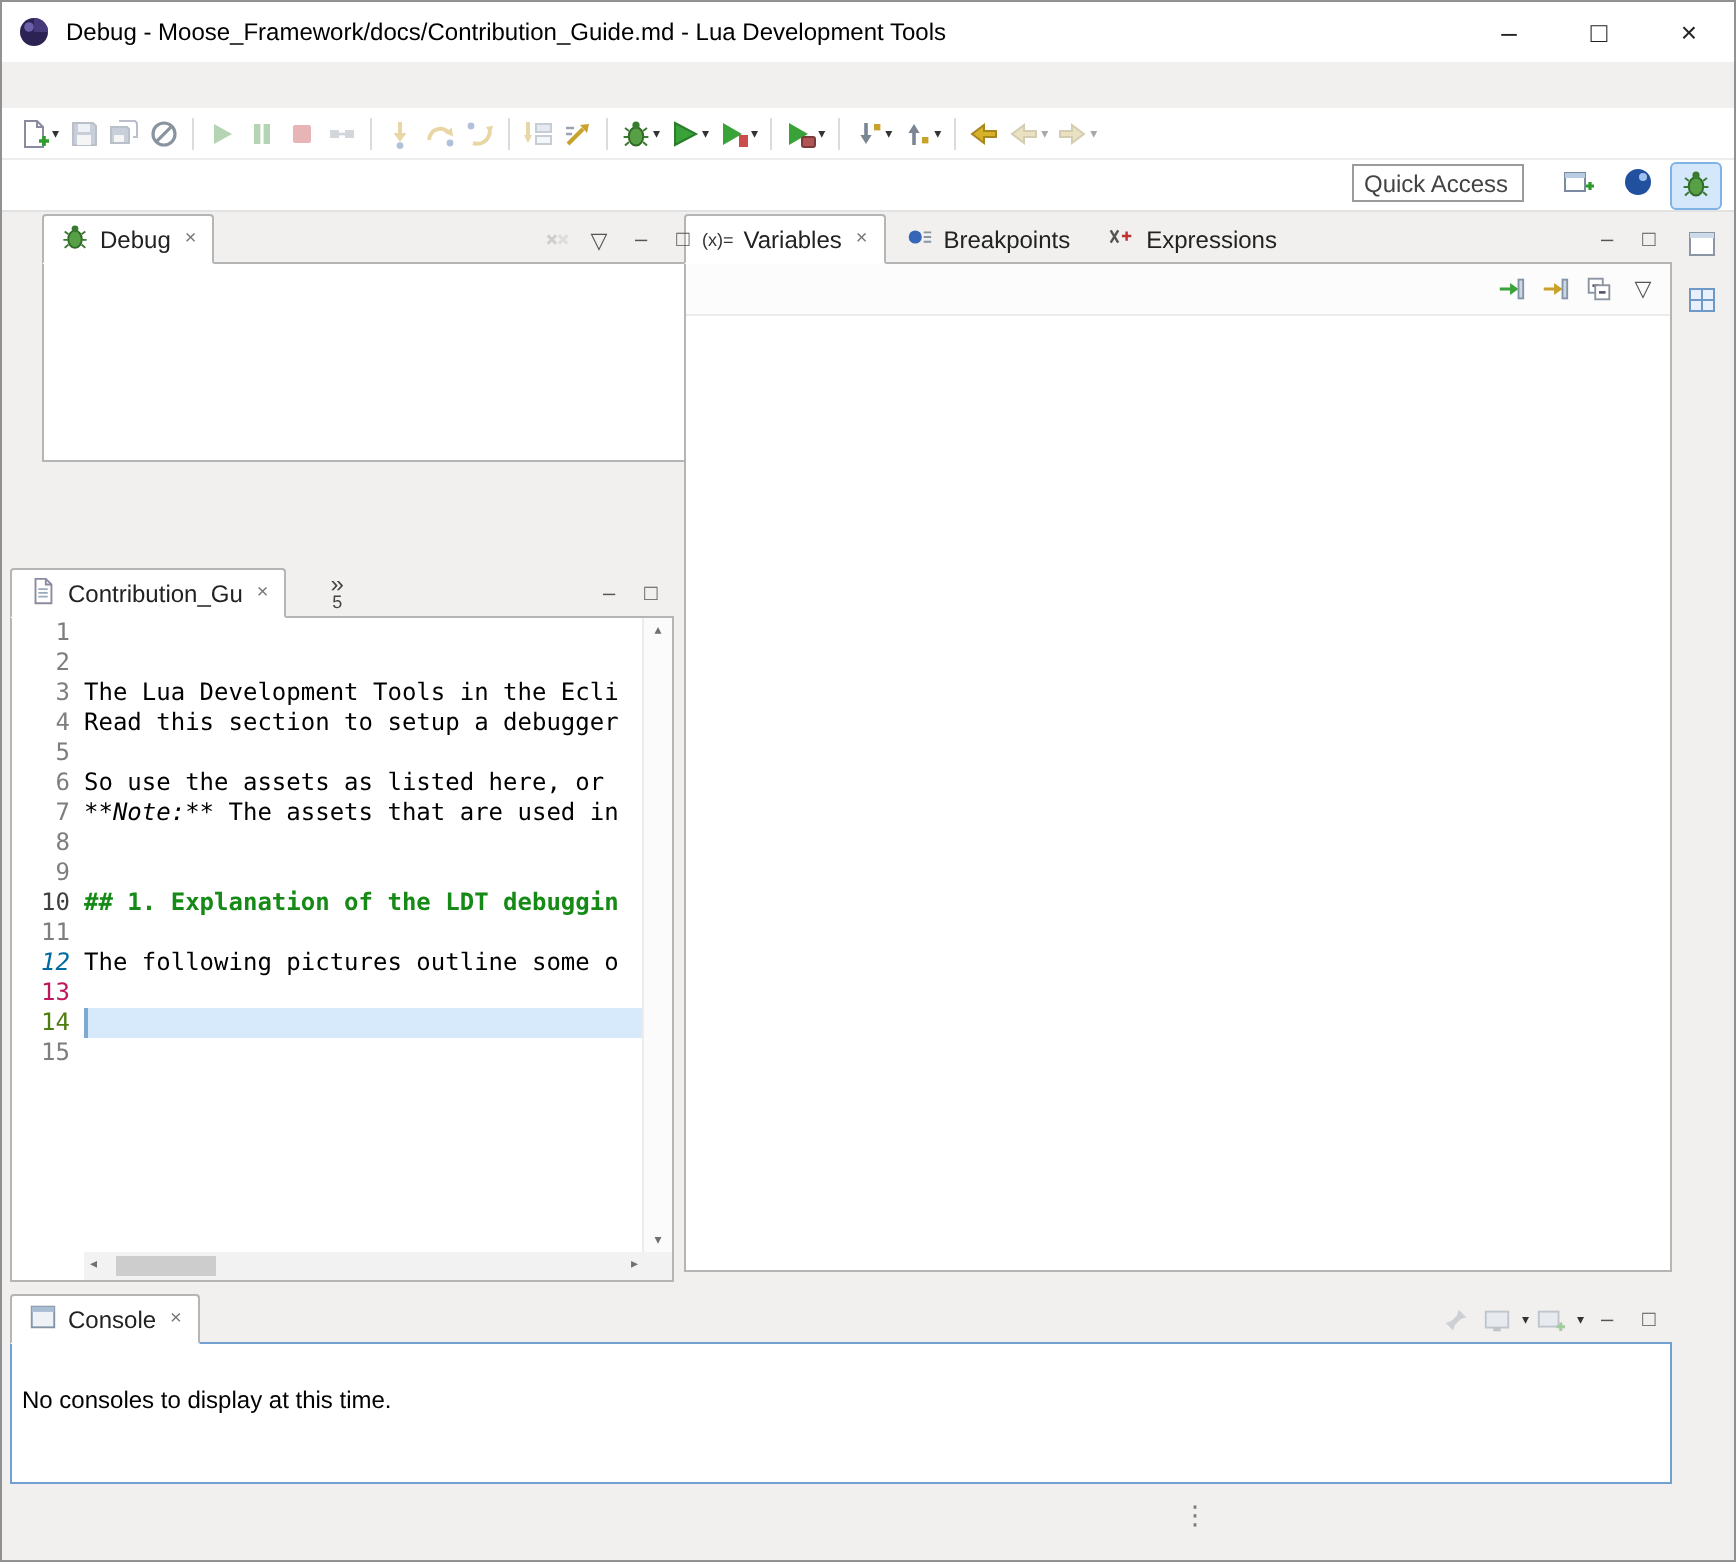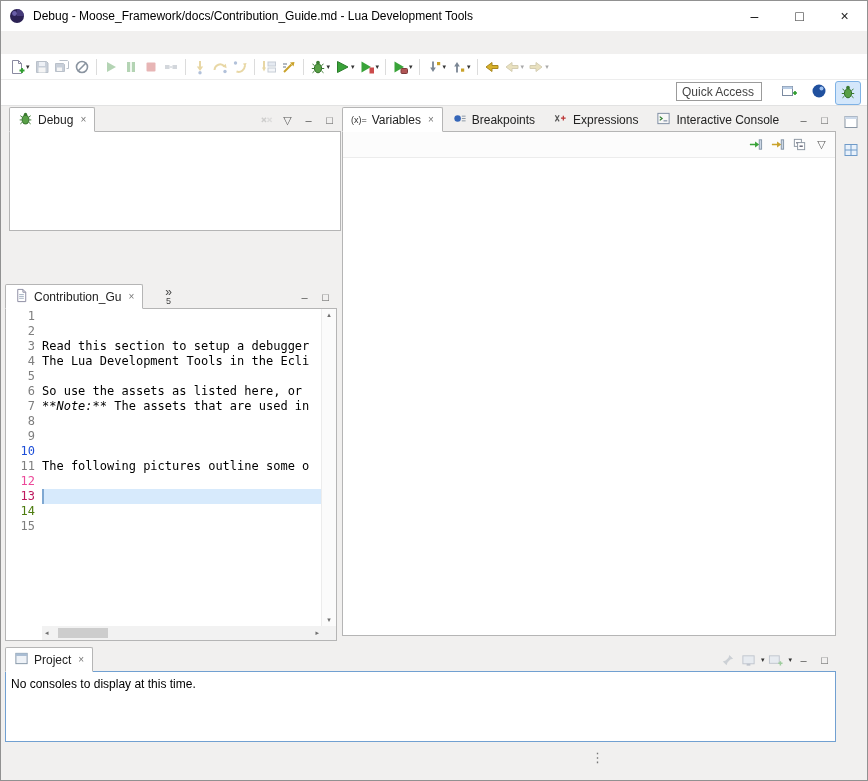--- a/index.html
+++ b/index.html
@@ -41,21 +41,21 @@
   .tab{display:inline-flex;align-items:center;gap:5px;height:23px;padding:0 8px;color:#222;border:1px solid transparent;margin-bottom:-1px;position:relative;z-index:2;white-space:nowrap;}
   .tab.active{background:#fff;border:1px solid #b5b5b5;border-bottom:1px solid #fff;border-radius:2px 2px 0 0;}
   .tab svg{width:15px;height:15px;}
   .tab .close{color:#777;font-size:10px;margin-left:2px;}
   .tab-badge{font-size:9px;color:#333;}
   .vtb{position:absolute;right:2px;top:4px;display:flex;align-items:center;gap:2px;z-index:3;}
   .vt-btn{width:19px;height:18px;display:flex;align-items:center;justify-content:center;color:#555;font-size:11px;}
   .vt-btn svg{width:15px;height:15px;}
   .body{position:absolute;left:0;right:0;top:24px;bottom:0;background:#fff;border:1px solid #b5b5b5;box-sizing:border-box;}
 
-  #debug-view{left:8px;top:106px;width:332px;height:124px;}
+  #debug-view{left:20px;top:106px;width:332px;height:124px;}
   #vars-view{left:341px;top:106px;width:494px;height:529px;}
   #editor-view{left:4px;top:283px;width:332px;height:357px;}
   #console-view{left:4px;top:646px;width:831px;height:99px;}
 
   
   .vars-toolbar{position:absolute;left:0;right:0;top:0;height:25px;border-bottom:1px solid #ececec;display:flex;justify-content:flex-end;align-items:center;padding-right:4px;gap:3px;background:#fcfcfc;}
 
   
   .gutter{position:absolute;left:0;top:0;bottom:14px;width:36px;background:#fff;}
   .lnum{height:15px;line-height:15px;text-align:right;padding-right:7px;color:#7e7e7e;font-family:"DejaVu Sans Mono",monospace;font-size:12px;}
@@ -66,21 +66,21 @@
   .vscroll .sa{position:absolute;left:0;right:0;text-align:center;font-size:7px;color:#707070;}
   .hscroll{position:absolute;left:36px;right:14px;bottom:0;height:14px;background:#f2f2f2;}
   .hscroll .sa{position:absolute;top:0;line-height:14px;font-size:7px;color:#707070;}
   .hthumb{position:absolute;left:16px;top:2px;width:50px;height:10px;background:#cdcdcd;}
   .scorner{position:absolute;right:0;bottom:0;width:14px;height:14px;background:#f2f2f2;}
   .tab-overflow{display:inline-flex;flex-direction:column;align-items:center;line-height:9px;margin-left:22px;color:#444;padding-bottom:2px;}
   .tab-overflow .chev{font-size:12px;}
   .tab-overflow .cnt{font-size:9px;}
 
   
-  #console-body{border:1px solid #71a0d1;bottom:4px;padding:5px 5px;box-sizing:border-box;}
+  #console-body{border:1px solid #71a0d1;bottom:4px;padding:21px 5px;box-sizing:border-box;}
 
   
   .right-trim{position:absolute;right:3px;top:110px;width:26px;display:flex;flex-direction:column;gap:6px;align-items:center;}
   .trim-btn{width:22px;height:22px;display:flex;align-items:center;justify-content:center;}
   .trim-btn svg{width:16px;height:16px;}
 
   
   .statusbar{position:absolute;left:0;right:0;bottom:0;height:36px;background:#f1f0ef;}
   .grip{position:absolute;left:590px;top:6px;color:#777;font-size:13px;letter-spacing:0;}
 </style>
@@ -374,28 +374,20 @@
             </svg></span>
           <span>Breakpoints</span>
         </div>
         <div class="tab">
           <span><svg xmlns="http://www.w3.org/2000/svg" viewBox="0 0 16 16" width="16" height="16">
               <path d="M2.5 4.5L6.5 11M6.5 4.5l-4 6.5" stroke="#555" stroke-width="1.3"></path>
               <path d="M8.5 7.5h5M11 5v5" stroke="#b33" stroke-width="1.3"></path>
             </svg></span>
           <span>Expressions</span>
         </div>
-        <div class="tab">
-          <span><svg xmlns="http://www.w3.org/2000/svg" viewBox="0 0 16 16" width="16" height="16">
-              <rect x="2" y="2.5" width="12" height="11" fill="#f7f7f7" stroke="#7b8aa0"></rect>
-              <path d="M4 6l2.5 2L4 10" fill="none" stroke="#2b7d2b" stroke-width="1.3"></path>
-              <path d="M8 10.5h4" stroke="#7b8aa0" stroke-width="1.2"></path>
-            </svg></span>
-          <span>Interactive Console</span>
-        </div>
         <div class="vtb">
         <span class="vt-btn">–</span>
         <span class="vt-btn">□</span>
       </div>
     </div>
     <div class="body">
       <div class="vars-toolbar">
         <span class="vt-btn">
             <svg xmlns="http://www.w3.org/2000/svg" viewBox="0 0 16 16" width="16" height="16">
               <path d="M2 8h6.5" stroke="#39a339" stroke-width="1.6"></path>
@@ -447,37 +439,38 @@
       <div class="gutter" id="gutter">
           <div class="lnum" style="color: rgb(126, 126, 126);">1</div>
           <div class="lnum" style="color: rgb(126, 126, 126);">2</div>
           <div class="lnum" style="color: rgb(126, 126, 126);">3</div>
           <div class="lnum" style="color: rgb(126, 126, 126);">4</div>
           <div class="lnum" style="color: rgb(126, 126, 126);">5</div>
           <div class="lnum" style="color: rgb(126, 126, 126);">6</div>
           <div class="lnum" style="color: rgb(126, 126, 126);">7</div>
           <div class="lnum" style="color: rgb(126, 126, 126);">8</div>
           <div class="lnum" style="color: rgb(126, 126, 126);">9</div>
-          <div class="lnum" style="color: #1d4ed8;">10</div>
+          <div class="lnum" style="color: #404040;">10</div>
           <div class="lnum" style="color: rgb(126, 126, 126);">11</div>
-          <div class="lnum" style="color: #ec4899;">12</div>
+          <div class="lnum" style="color: #0369a1; font-style: italic;">12</div>
           <div class="lnum" style="color: #be185d;">13</div>
           <div class="lnum" style="color: #4d7c0f;">14</div>
           <div class="lnum" style="color: rgb(126, 126, 126);">15</div>
         </div>
       <div class="code" id="code">
           <div class="cline"></div>
           <div class="cline"></div>
+          <div class="cline"><span style="color: rgb(0, 0, 0);">The Lua Development Tools in the Ecli</span></div>
           <div class="cline"><span style="color: rgb(0, 0, 0);">Read this section to setup a debugger</span></div>
-          <div class="cline"><span style="color: rgb(0, 0, 0);">The Lua Development Tools in the Ecli</span></div>
           <div class="cline"></div>
           <div class="cline"><span style="color: rgb(0, 0, 0);">So use the assets as listed here, or </span></div>
           <div class="cline"><span style="font-style: italic;">**Note:**</span><span style="color: rgb(0, 0, 0);"> The assets that are used in</span></div>
           <div class="cline"></div>
           <div class="cline"></div>
+          <div class="cline"><span style="color: rgb(22, 138, 22); font-weight: bold;">## 1. Explanation of the LDT debuggin</span></div>
           <div class="cline"></div>
           <div class="cline"><span style="color: rgb(0, 0, 0);">The following pictures outline some o</span></div>
           <div class="cline"></div>
           <div class="cline cursor" style="background: rgb(215, 234, 252);"></div>
         </div>
       <div class="vscroll">
         <span class="sa" style="top:2px">▴</span>
         <span class="sa" style="bottom:2px">▾</span>
       </div>
       <div class="hscroll">
@@ -504,21 +497,21 @@
       </div>
   </div>
 
   <div class="view" id="console-view">
     <div class="tabrow">
       <div class="tab active">
         <span><svg xmlns="http://www.w3.org/2000/svg" viewBox="0 0 16 16" width="16" height="16">
               <rect x="2" y="2.5" width="12" height="11" fill="#eef2f7" stroke="#8394a6"></rect>
               <rect x="2" y="2.5" width="12" height="2.8" fill="#a9bdd3"></rect>
             </svg></span>
-        <span>Project</span>
+        <span>Console</span>
         <span class="close">×</span>
       </div>
       <div class="vtb">
         <span class="vt-btn disabled">
             <svg xmlns="http://www.w3.org/2000/svg" viewBox="0 0 16 16" width="16" height="16">
               <path d="M10 2l4 4-3 1-3 3-1 3-4-4 3-1 3-3z" fill="#9aa6b2"></path>
             </svg>
           </span>
         <span class="vt-btn disabled">
             <svg xmlns="http://www.w3.org/2000/svg" viewBox="0 0 16 16" width="16" height="16">

